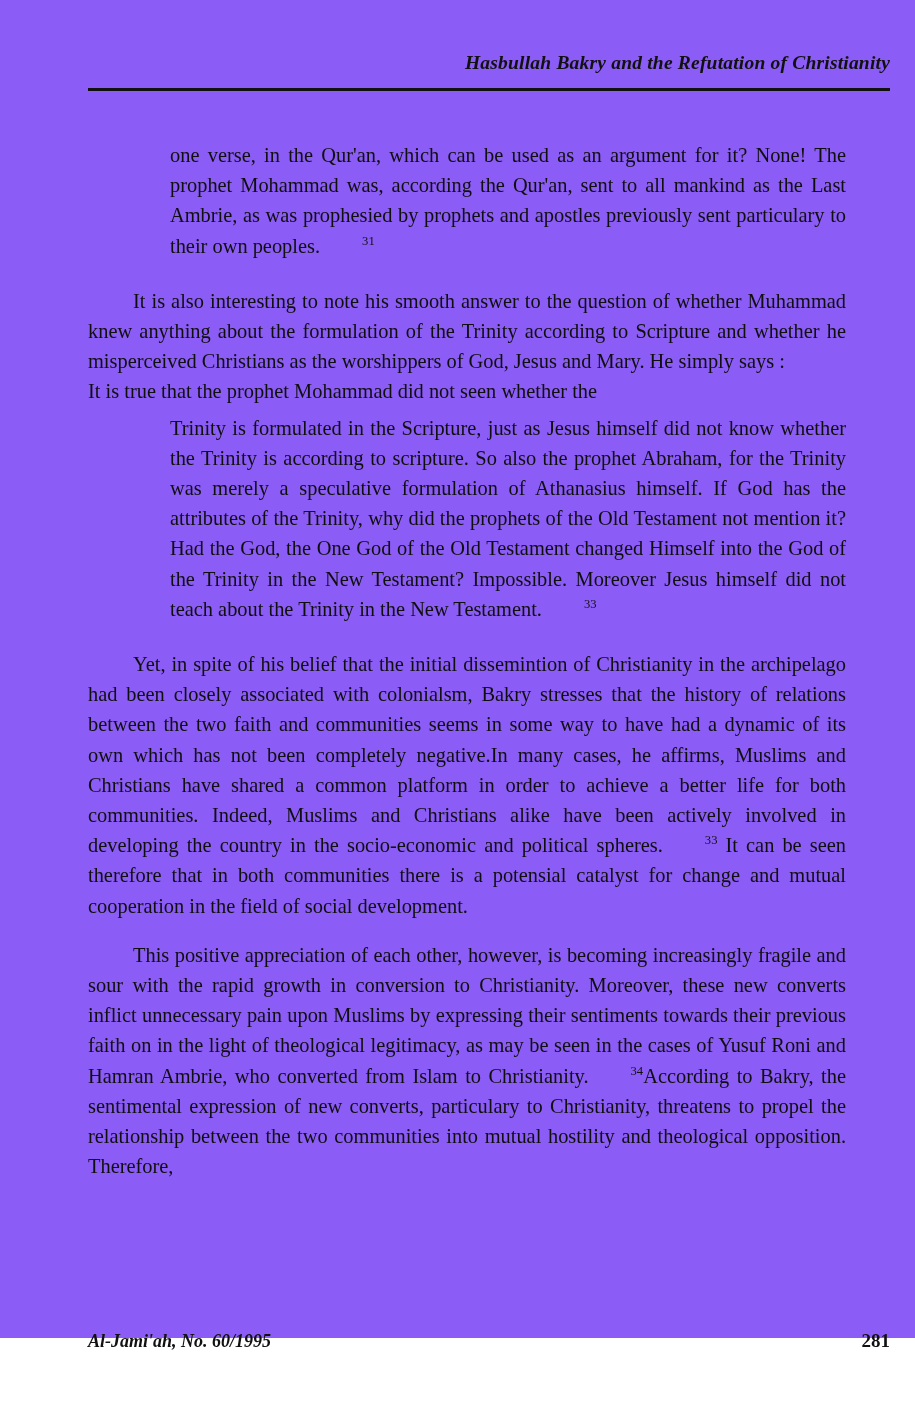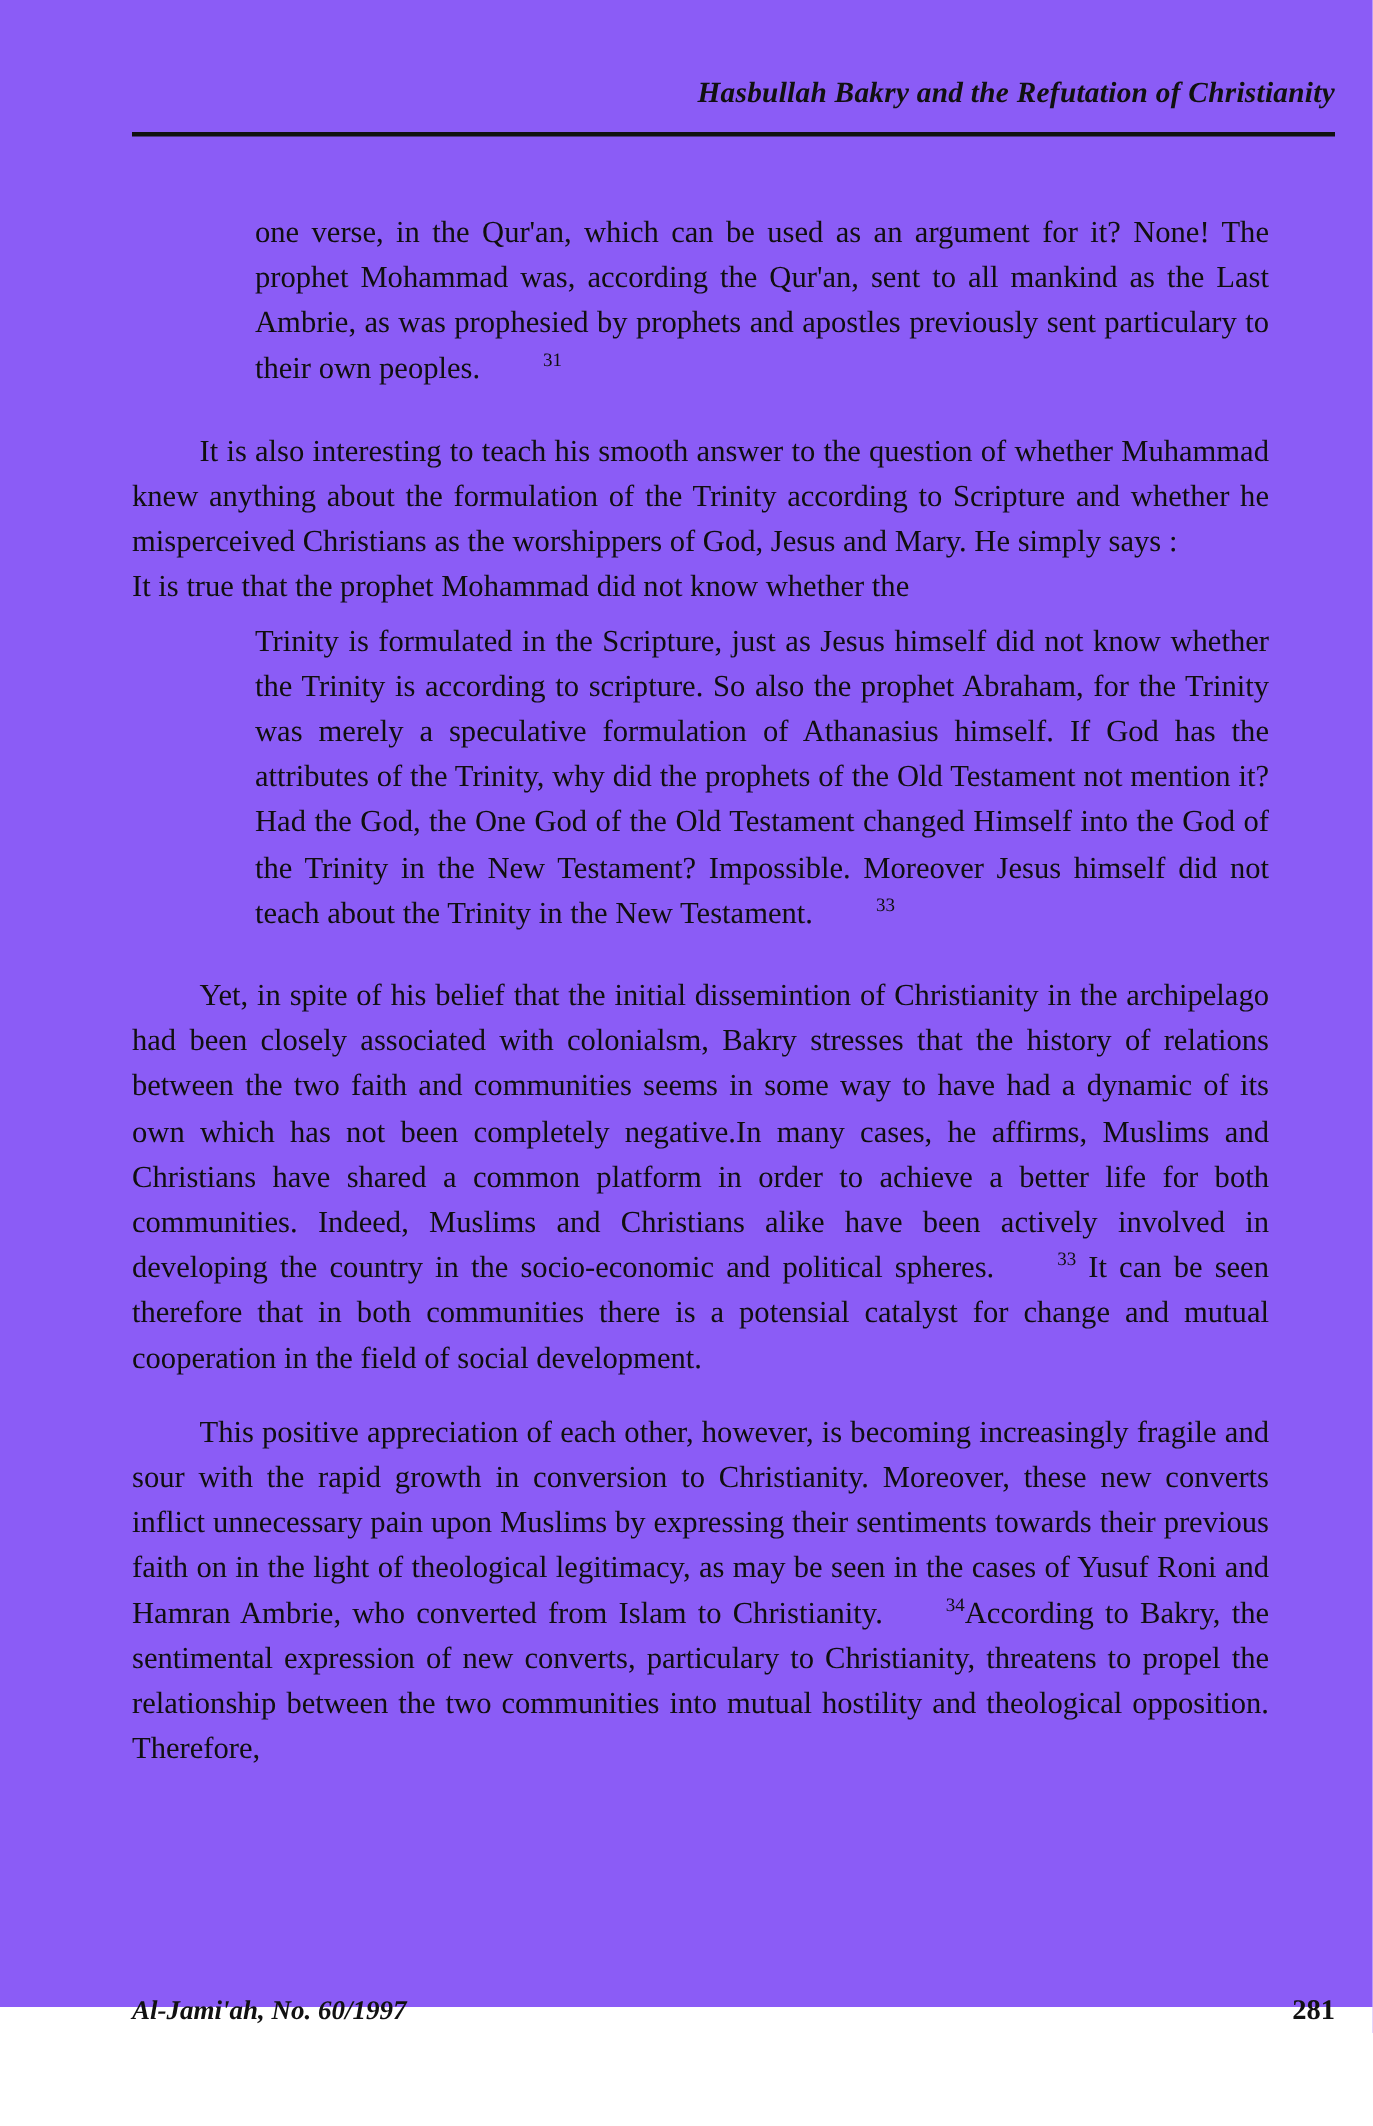--- a/index.html
+++ b/index.html
@@ -128,38 +128,38 @@
   <div class="head-rule"></div>
 
   <div class="column">
 
     <div class="quote-block">
       <p><span>one  verse,  in the Qur'an, which can be used as an argument for it? None!  The prophet Mohammad was, according the Qur'an, sent to all  mankind  as  the  Last  Ambrie, as was prophesied by prophets and apostles previously sent particulary to their own peoples.</span><sup>31</sup></p>
     </div>
 
     <div class="spacer-sm"></div>
 
-    <p class="body-para">It  is  also interesting to teach his smooth answer to the question of whether  Muhammad   knew anything about the formulation of the Trinity according  to  Scripture  and  whether  he  misperceived  Christians  as the worshippers of God, Jesus and Mary. He simply says :</p>
+    <p class="body-para">It  is  also interesting to note his smooth answer to the question of whether  Muhammad   knew anything about the formulation of the Trinity according  to  Scripture  and  whether  he  misperceived  Christians  as the worshippers of God, Jesus and Mary. He simply says :</p>
 
-    <p class="lead-in">It is true that the prophet Mohammad did not know whether the</p>
+    <p class="lead-in">It is true that the prophet Mohammad did not seen whether the</p>
 
     <div class="spacer-xs"></div>
 
     <div class="quote-block">
       <p><span>Trinity  is formulated in the Scripture, just as Jesus himself did not know  whether  the  Trinity  is  according  to scripture. So also the prophet  Abraham, for the Trinity was merely a speculative formulation of Athanasius himself. If God has  the  attributes  of  the Trinity,  why  did  the  prophets of the Old Testament not mention it? Had  the  God,  the  One  God  of  the  Old Testament changed Himself  into  the  God  of  the Trinity in the New Testament? Impossible.  Moreover Jesus  himself did not teach about the Trinity in the New Testament.</span><sup>33</sup></p>
     </div>
 
     <div class="spacer-sm"></div>
 
     <p class="body-para"><span>Yet, in spite of his belief that the initial dissemintion of Christianity  in the archipelago had been closely associated with colonialsm, Bakry stresses   that the history of relations between the two faith and communities  seems  in  some  way to have had a dynamic of its own which has not been  completely  negative.In  many cases, he affirms, Muslims and Christians  have  shared  a common platform in order to achieve a better life for both  communities. Indeed, Muslims and  Christians  alike have been actively  involved  in  developing  the country in the socio-economic and political  spheres.</span><sup>33</sup><span> It can be seen therefore that in both communities there is a  potensial  catalyst  for change and mutual cooperation in the field of social development.</span></p>
 
     <div class="spacer-xs"></div>
 
     <p class="body-para"><span>This  positive  appreciation  of  each  other,  however,  is becoming increasingly   fragile  and  sour  with  the  rapid  growth  in  conversion  to Christianity.  Moreover,  these new converts inflict unnecessary pain upon Muslims  by expressing their sentiments towards their previous faith on in the  light  of  theological  legitimacy, as may be seen in the cases of Yusuf Roni  and  Hamran  Ambrie,  who   converted from Islam to Christianity.</span><sup>34</sup><span>According   to Bakry, the sentimental expression of new converts, particulary  to   Christianity, threatens to propel the relationship between the two communities  into  mutual hostility and theological opposition. Therefore,</span></p>
 
   </div>
 
   <div class="footer">
-    <span class="footer-journal">Al-Jami'ah, No. 60/1997</span>
+    <span class="footer-journal">Al-Jami'ah, No. 60/1995</span>
     <span class="footer-pageno">281</span>
   </div>
 
 </div>
 
 </body></html>

